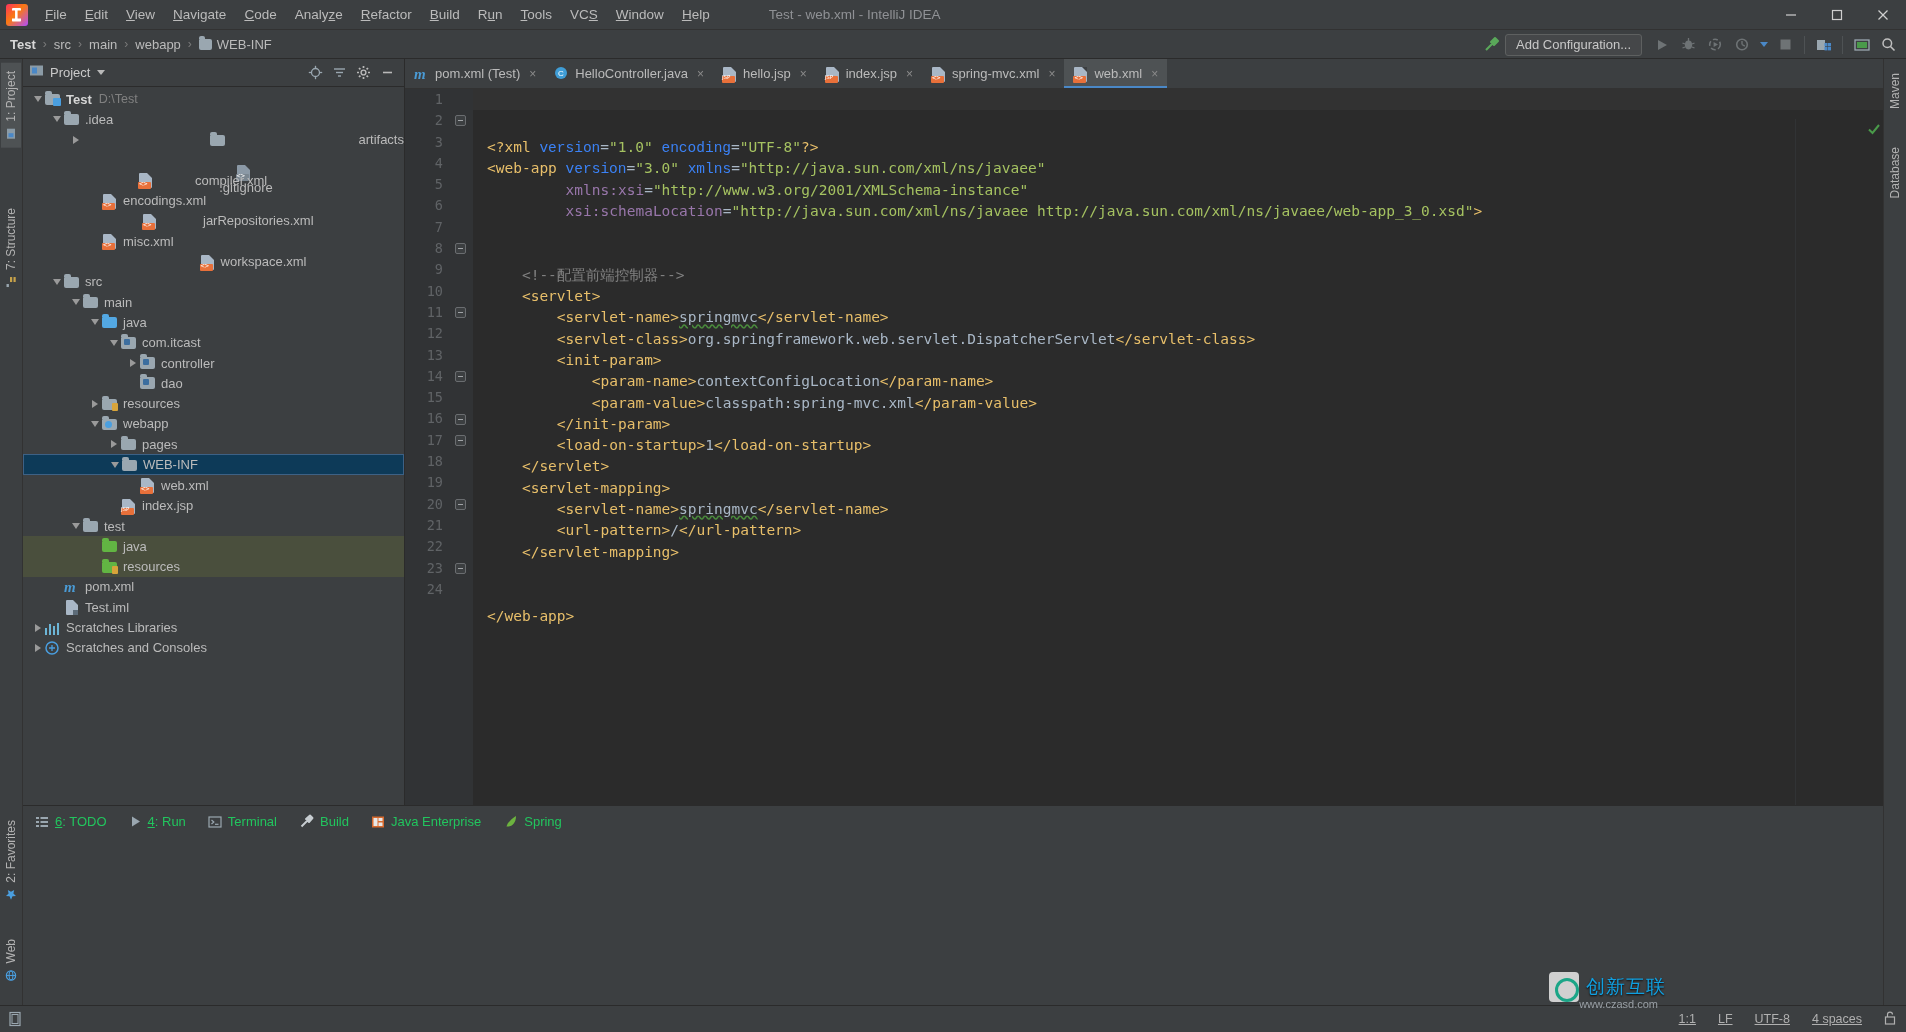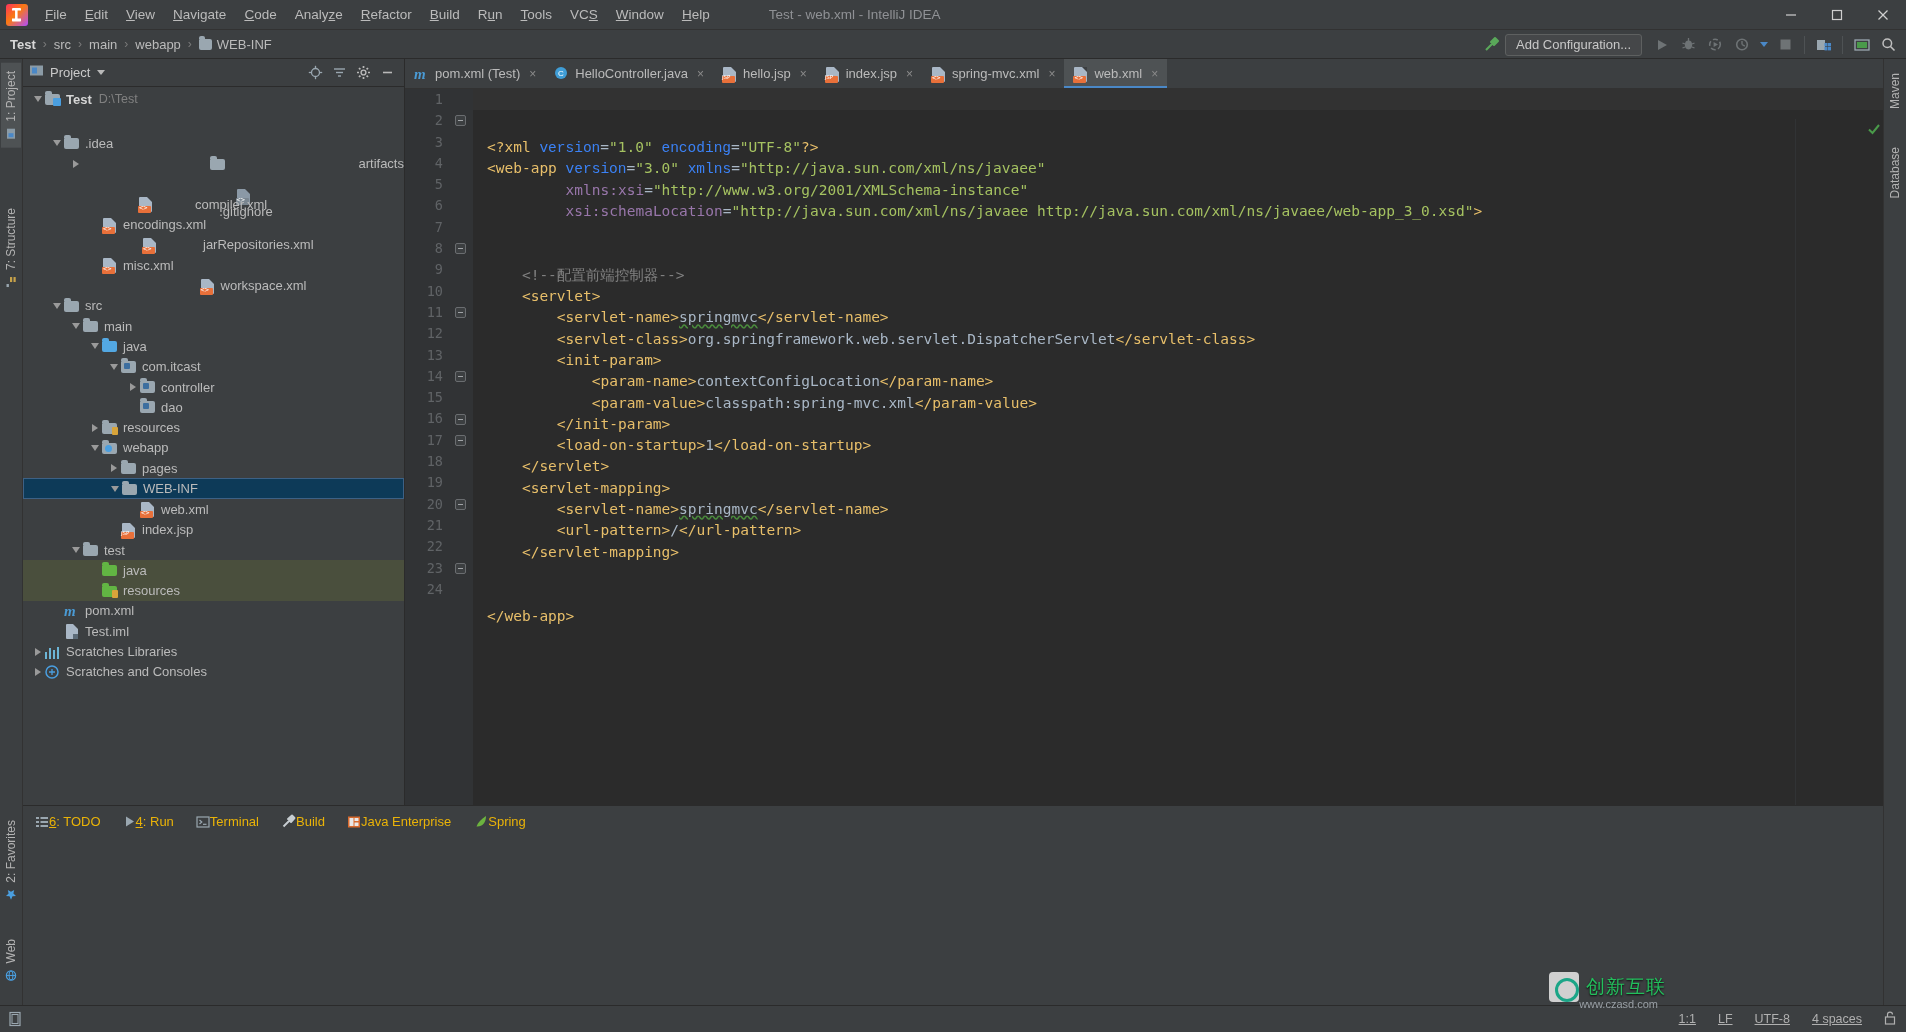--- a/index.html
+++ b/index.html
@@ -193,37 +193,37 @@
   #caret-line { position: absolute; left: 0; right: 0; top: 0; height: 21.3px; background: #323232; }
   #check-ok { position: absolute; right: 2px; top: 3px; color: #4a9a4a; font-size: 13px; }
   #editor-right-gap { position:absolute; right:0; top:30px; bottom:0; width:88px; background:#2b2b2b; border-left:1px solid #313335;}
 
   
   #bottombar {
     position: absolute; left: 23px; top: 805px; right: 23px; height: 32px;
     background: #3c3f41; display: flex; align-items: center;
     border-top: 1px solid #2b2b2b; padding-left: 12px; gap: 22px;
   }
-  .bbtn { display: flex; align-items: center; font-size: 13px; color: #eab308; white-space: nowrap;}
+  .bbtn { display: flex; align-items: center; gap: 6px; font-size: 13px; color: #22c55e; white-space: nowrap;}
   .bbtn u { text-decoration: underline; }
 
   
   #statusbar {
     position: absolute; left: 0; bottom: 0; width: 1906px; height: 27px;
     background: #3c3f41; display: flex; align-items: center;
     border-top: 1px solid #2b2b2b;
   }
   #status-right { position: absolute; right: 10px; display: flex; align-items: center; gap: 22px; font-size: 12.5px; color: #b0b0b0; text-decoration: underline; }
   #watermark {
     position: absolute; right: 240px; bottom: 30px;
     display: flex; align-items: center; gap: 7px; opacity: .95;
   }
   #wm-logo { width: 30px; height: 30px; background: #d8d8d8; border-radius: 4px; position: relative; }
   #wm-logo::after{content:"";position:absolute;left:6px;top:6px;width:18px;height:18px;border:3px solid #1aab8b;border-radius:50%;}
-  #wm-text { color: #22c55e; font-size: 19px; letter-spacing: 1px; text-shadow: 0 1px 2px #000; }
+  #wm-text { color: #0ea5e9; font-size: 19px; letter-spacing: 1px; text-shadow: 0 1px 2px #000; }
   #wm-sub { position:absolute; right: 248px; bottom: 22px; color:#9aa0a6; font-size: 11px; }
 </style>
 </head>
 <body>
 
 <div id="titlebar">
   <div id="app-logo"></div>
   <div id="menubar-items" style="display:flex;align-items:center;">
       <div class="menu-item"><u>F</u>ile</div>
       <div class="menu-item"><u>E</u>dit</div>
@@ -456,21 +456,21 @@
           <span class="t-d"></span>
         </span>
         <span class="ticon">
           <div class="fld f-gray">
             <div class="fbadge" style="background:#4a9fe0"></div>
           </div>
         </span>
         <span class="tlabel b">Test</span>
         <span class="tpath">D:\Test</span>
       </div>
-      <div class="trow" style="padding-left: 27px; margin-top: 24px;">
+      <div class="trow" style="padding-left: 27px;">
         <span class="twist">
           <span class="t-d"></span>
         </span>
         <span class="ticon">
           <div class="fld f-gray"></div>
         </span>
         <span class="tlabel">.idea</span>
       </div>
       <div class="trow" style="padding-left: 46px; justify-content: space-between;">
         <span class="twist">

